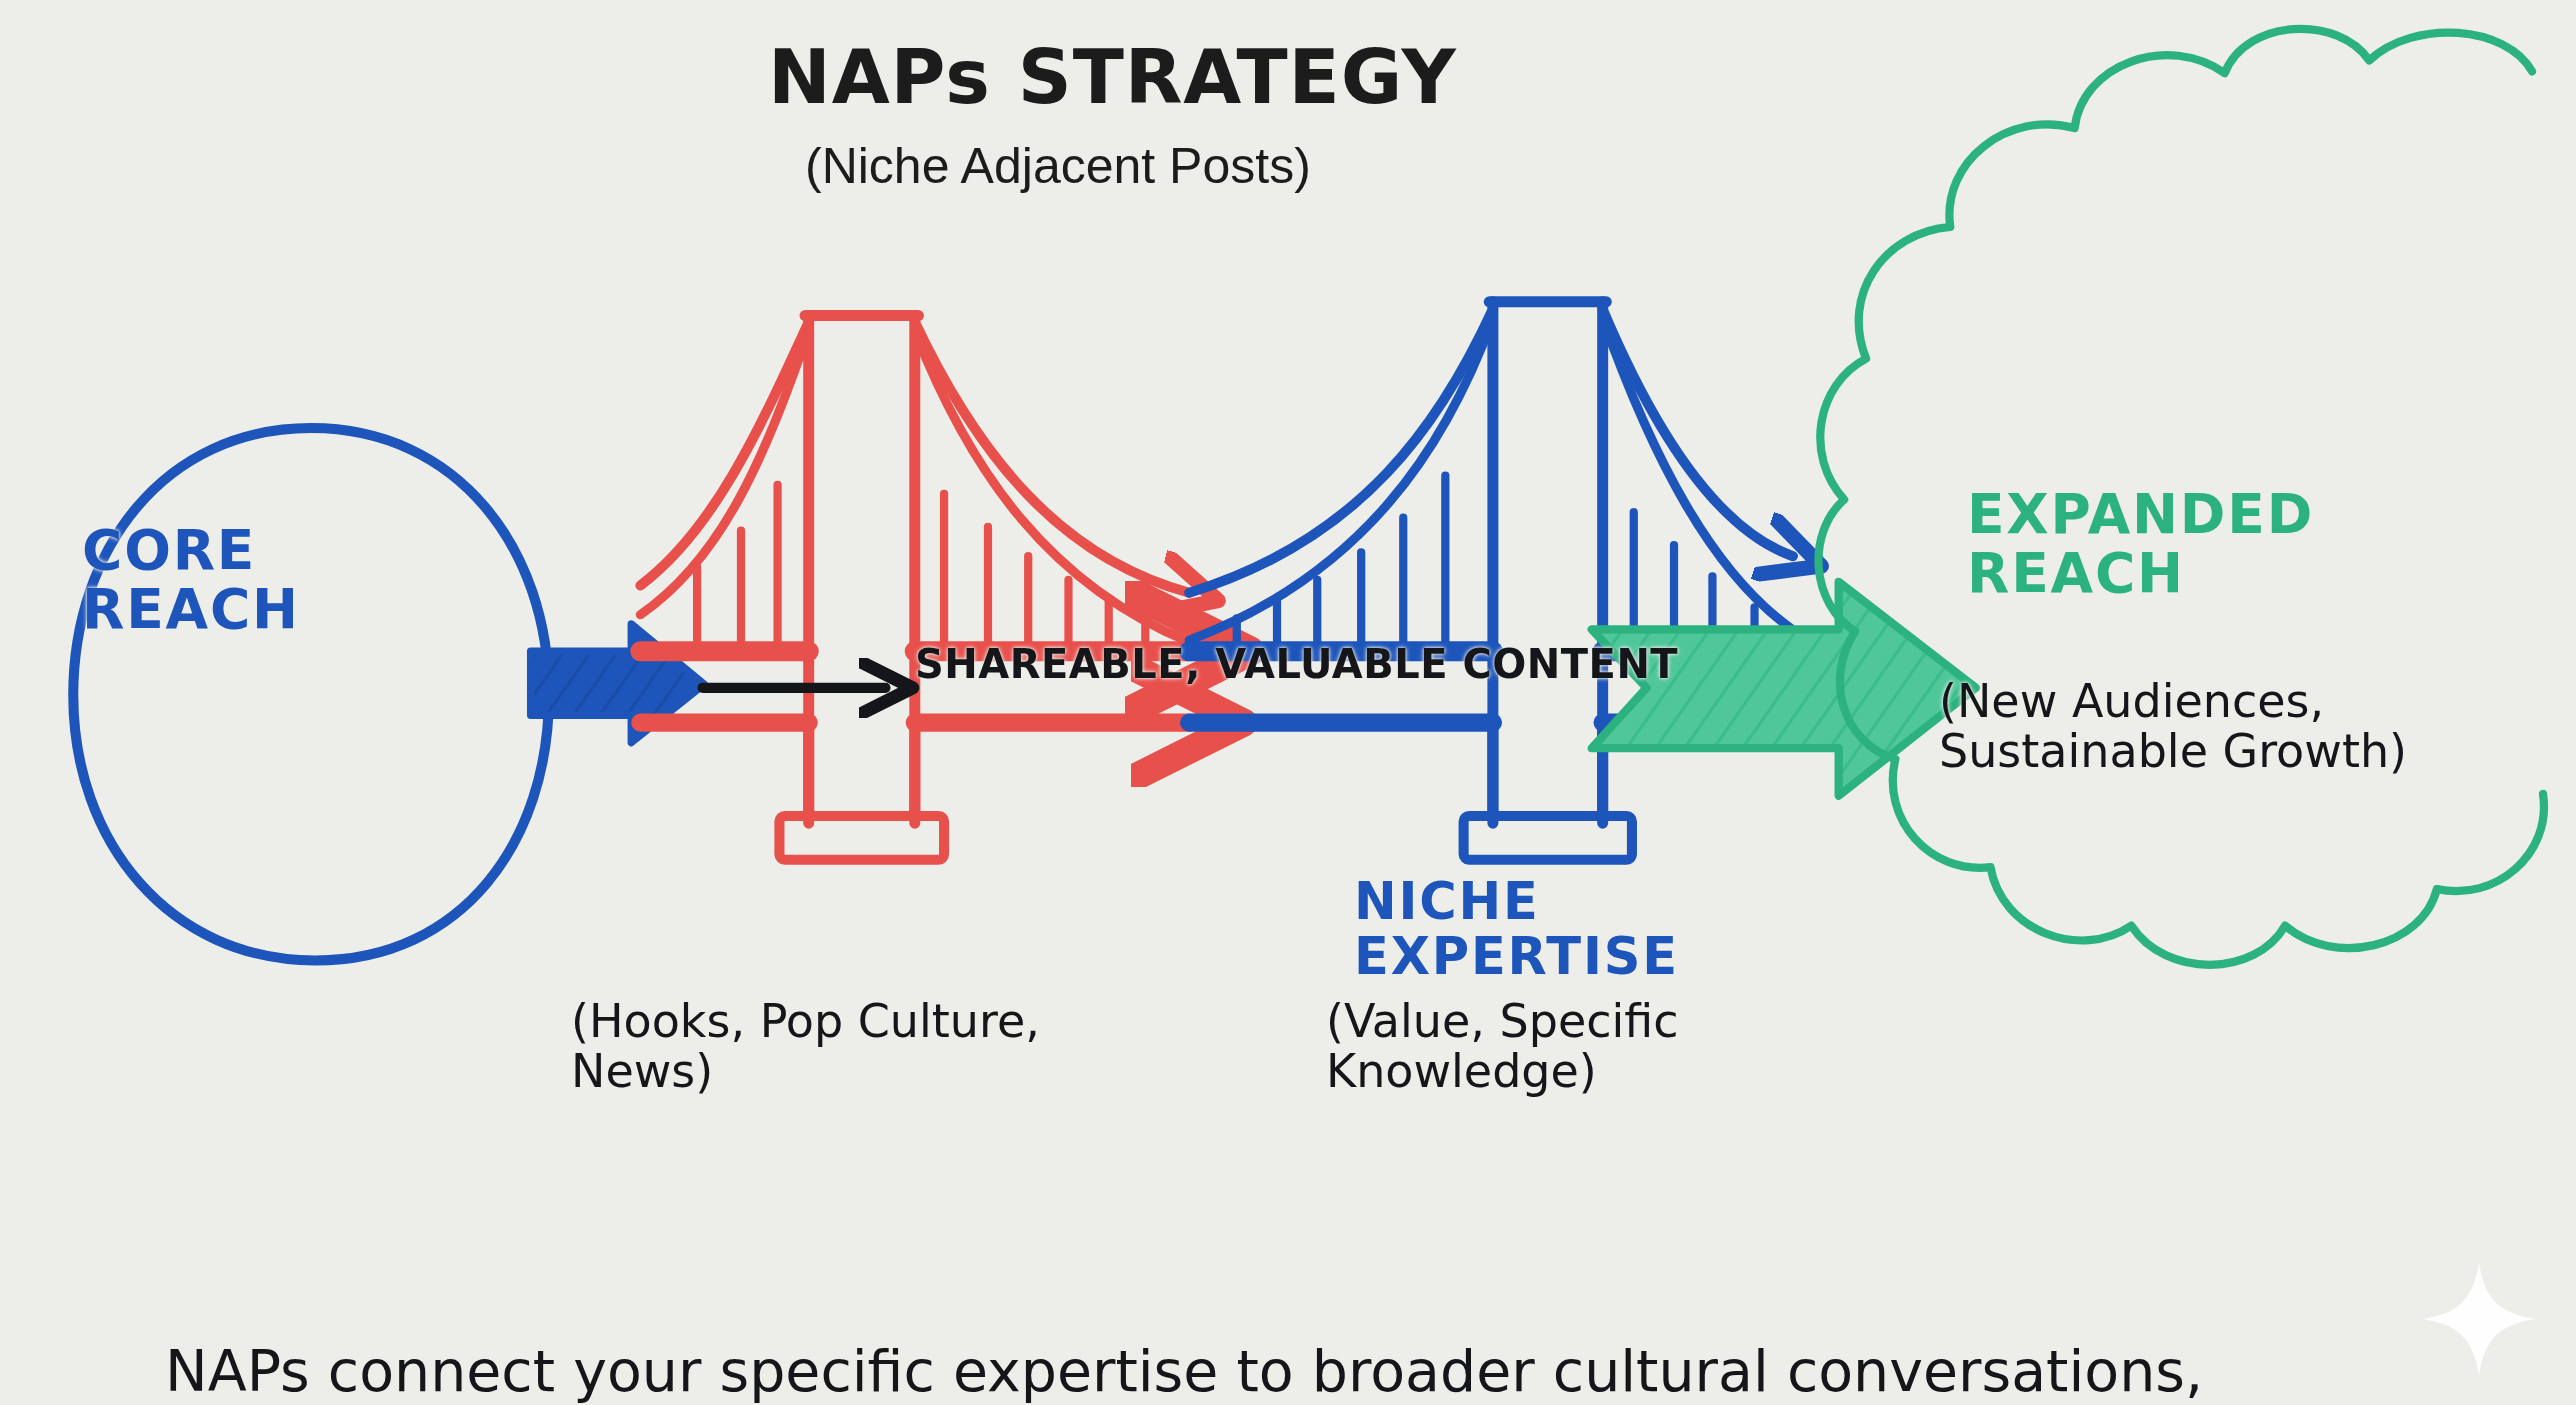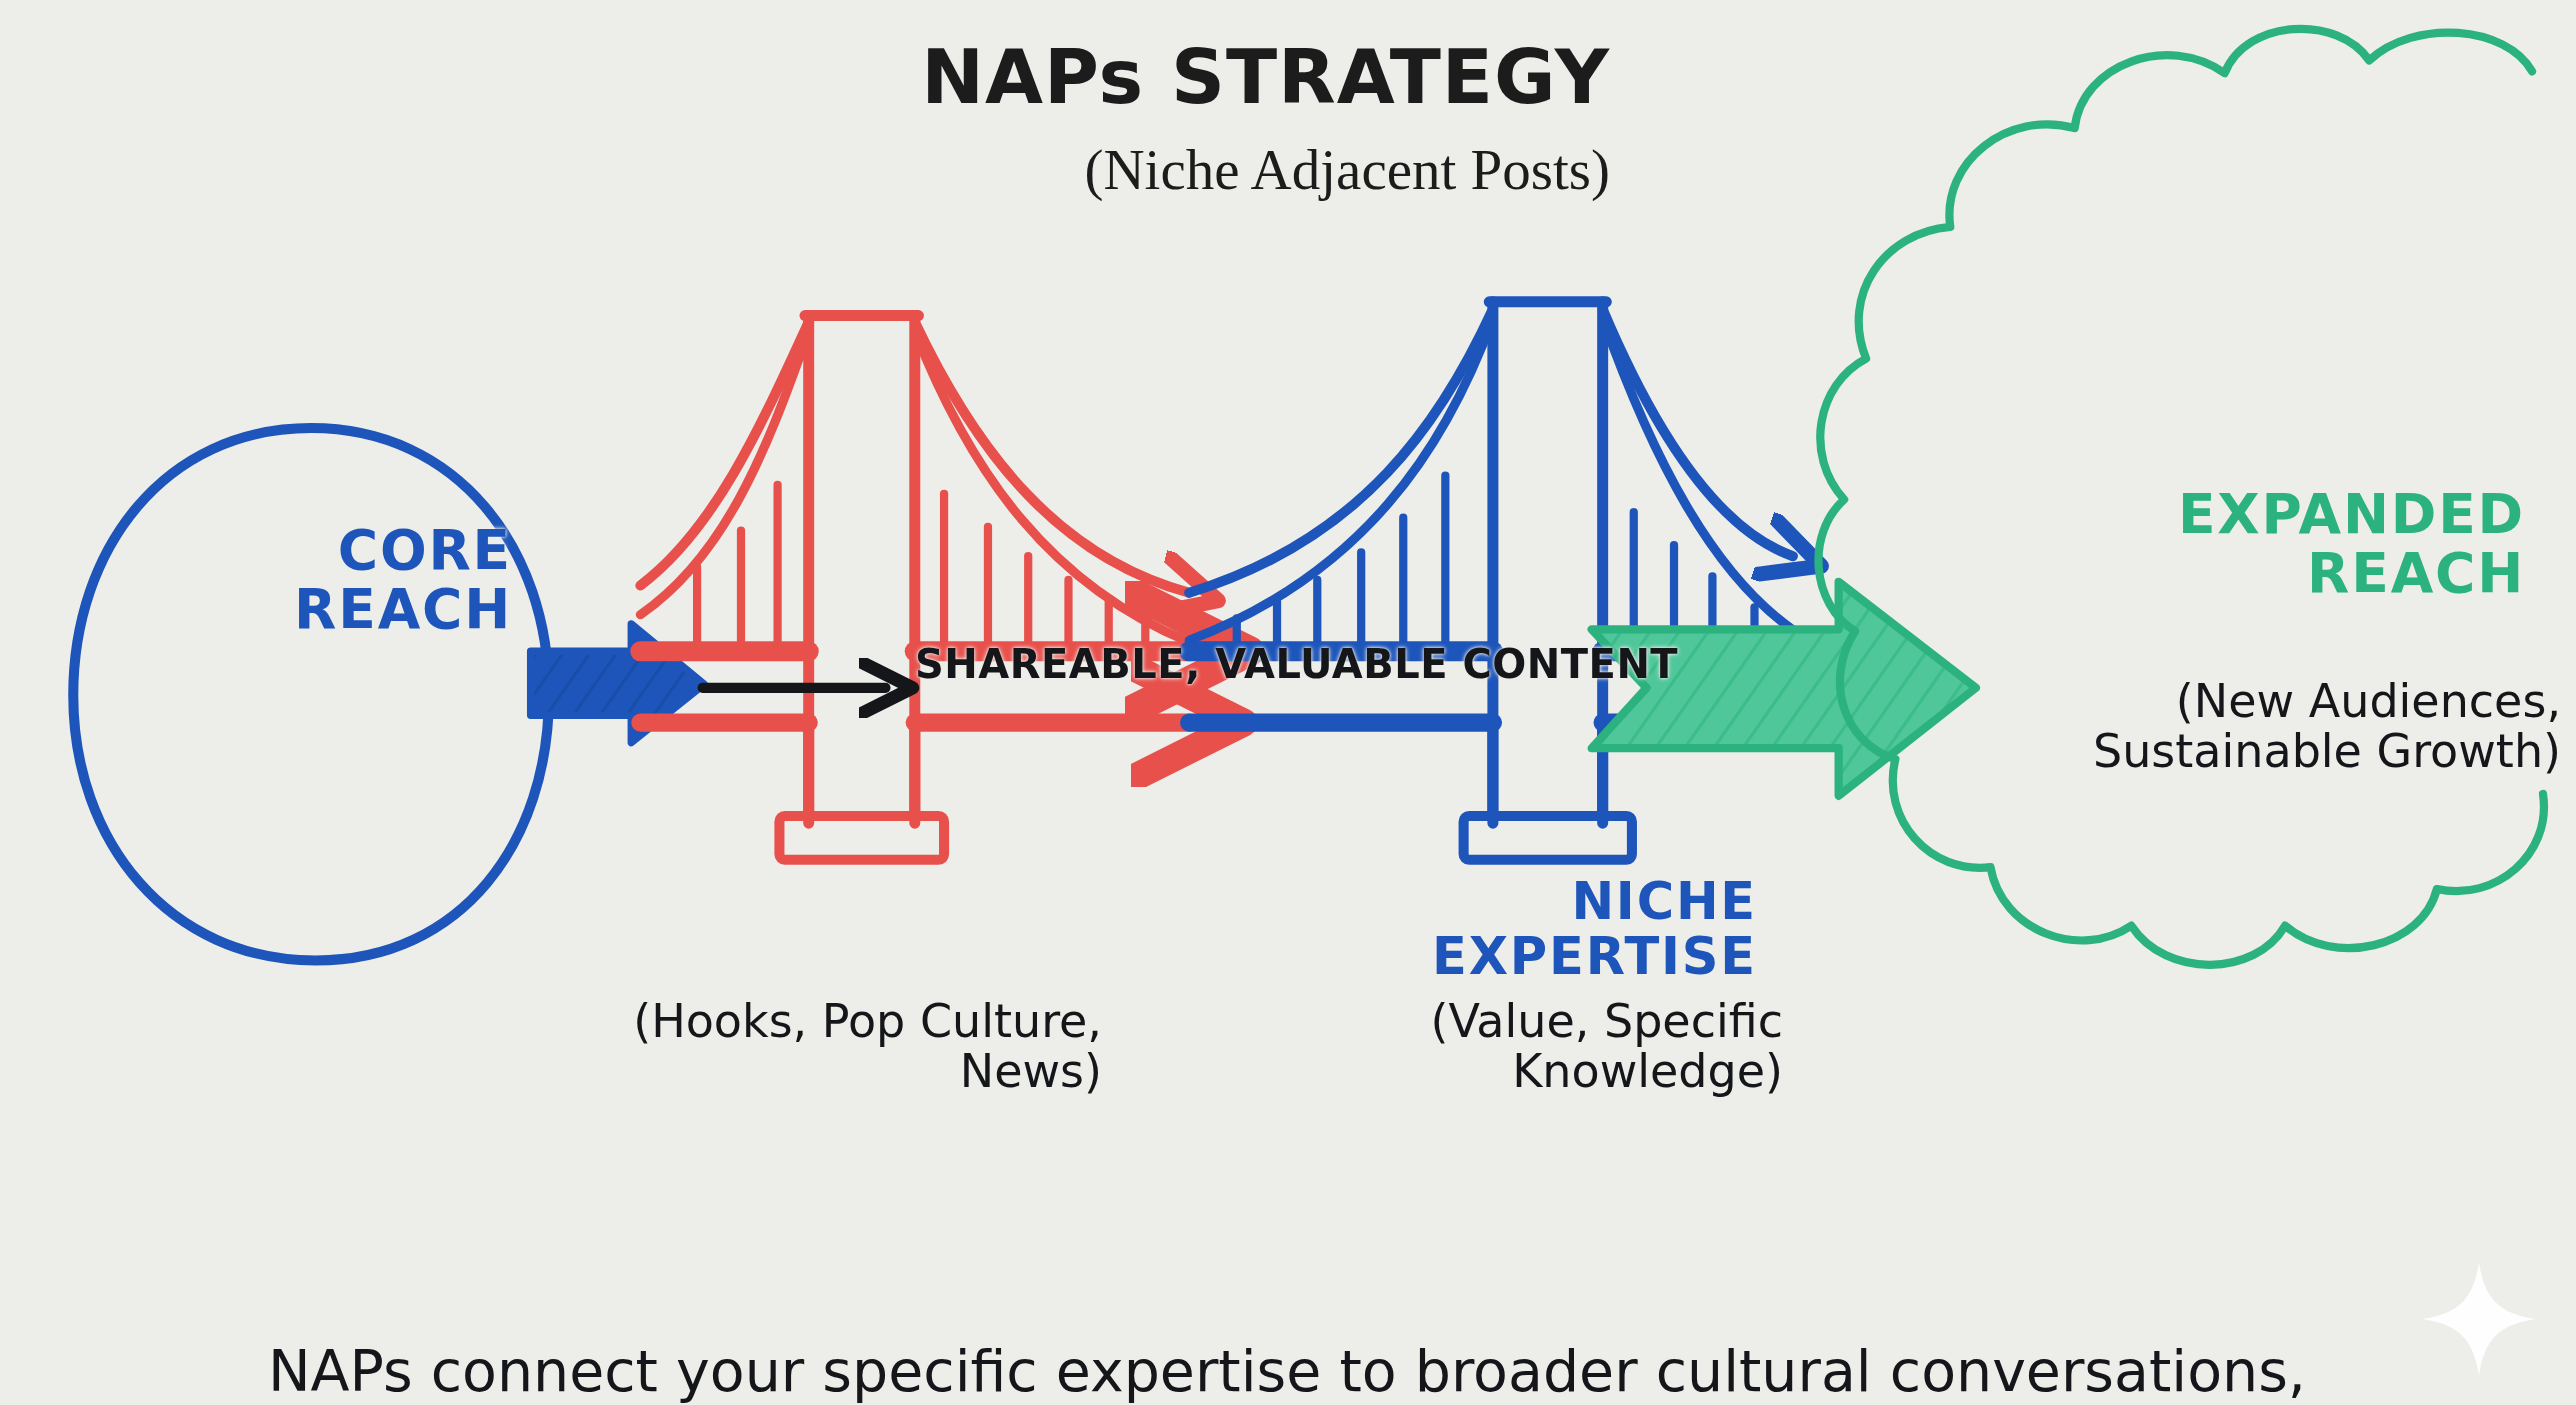--- a/index.html
+++ b/index.html
@@ -22,40 +22,40 @@
   }
   #board-svg {
     position: absolute;
     left: 0;
     top: 0;
     width: 2576px;
     height: 1405px;
   }
   .txt {
     position: absolute;
-    text-align: right;
+    text-align: left;
     line-height: 1.08;
     white-space: pre;
     pointer-events: none;
     text-shadow: 0 0 5.5px #EDEDE9, 0 0 2.7px #EDEDE9;
   }
   
   #title-main {
     left: 768px; top: 37px; width: 842px;
     font-size: 75px;
     font-weight: 700;
     letter-spacing: 0.9px;
     color: #1C1C1C;
     font-family: "DejaVu Sans", sans-serif;
   }
   #title-sub {
-    left: 768px; top: 139px; width: 842px;
-    font-size: 57px;
+    left: 805px; top: 139px; width: 842px;
+    font-size: 50px;
     color: #1C1C1C;
-    font-family: Liberation Serif, serif;
+    font-family: Liberation Sans, sans-serif;
   }
   
   #core-title {
     left: 82px; top: 521px; width: 430px;
     font-size: 55px;
     font-weight: 700;
     letter-spacing: 1.8px;
     color: #1D55BB;
   }
   #core-sub {

